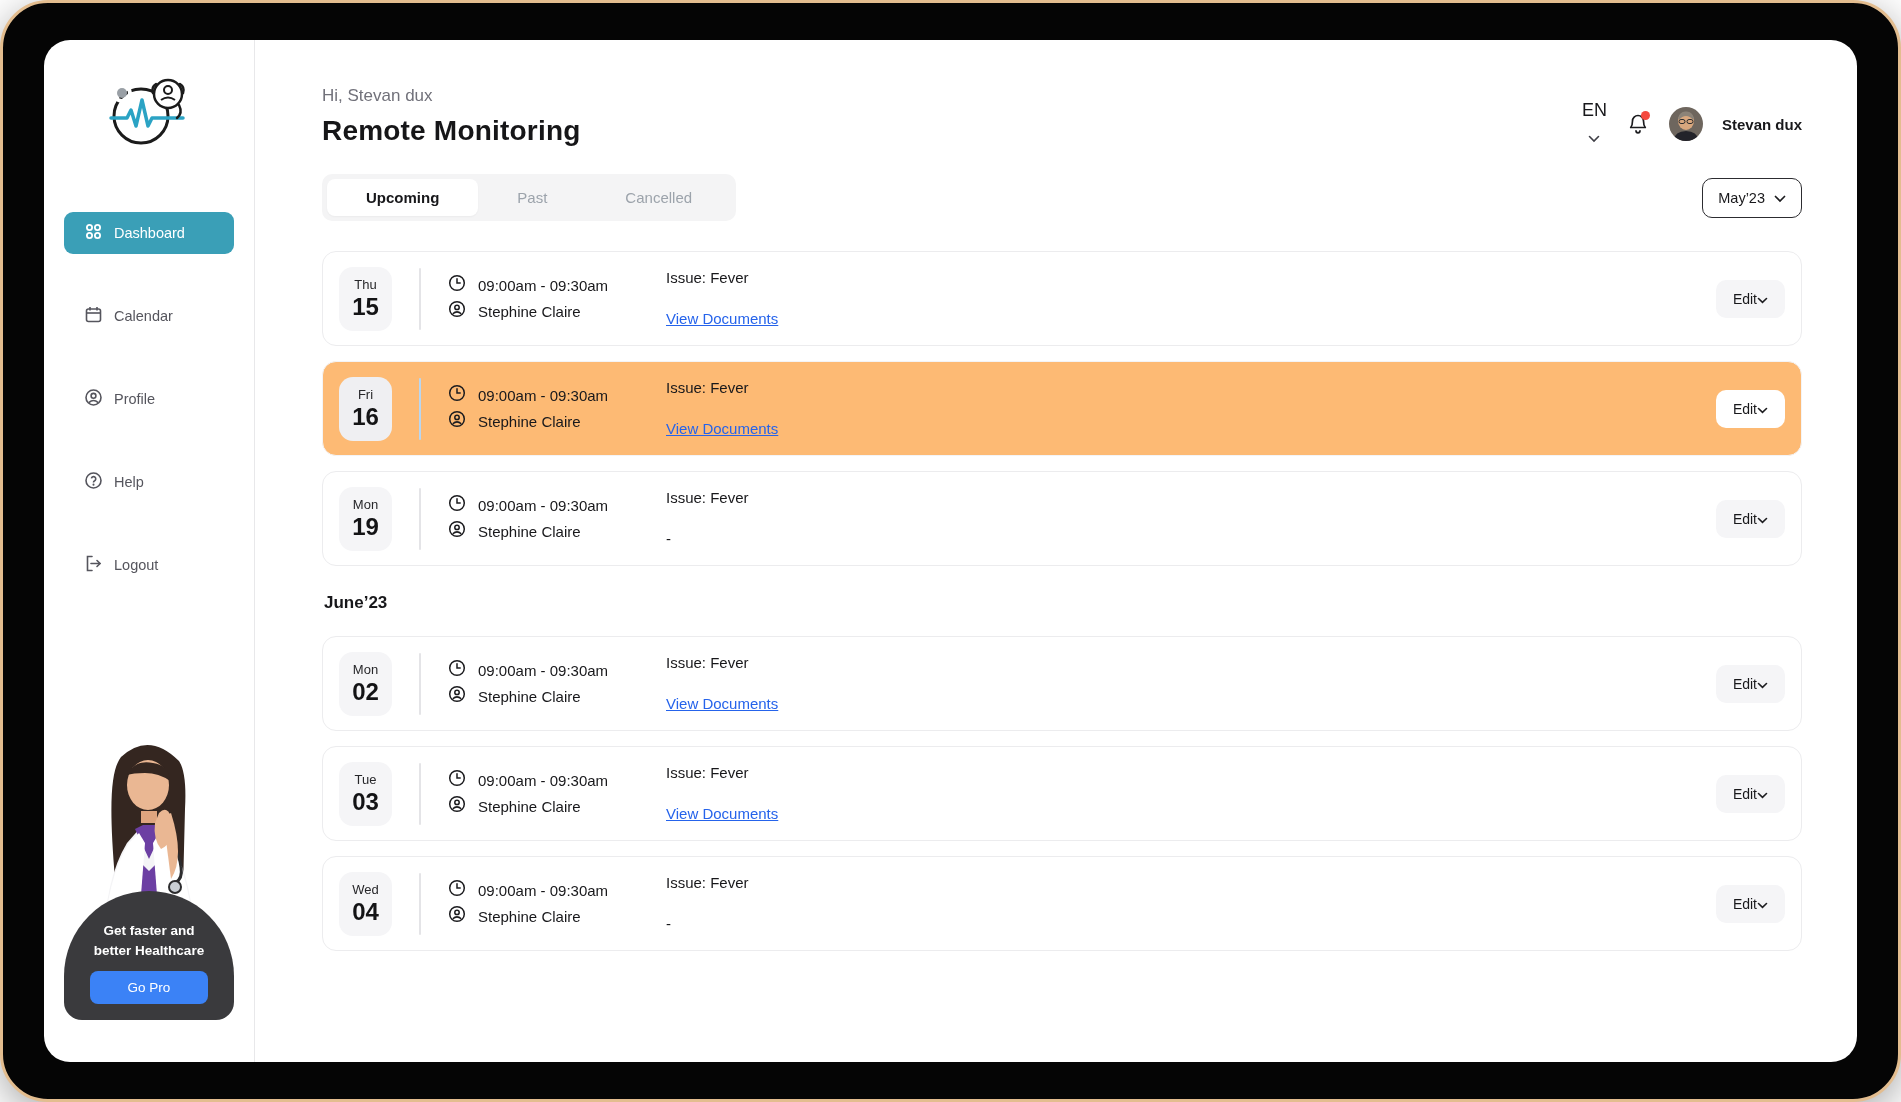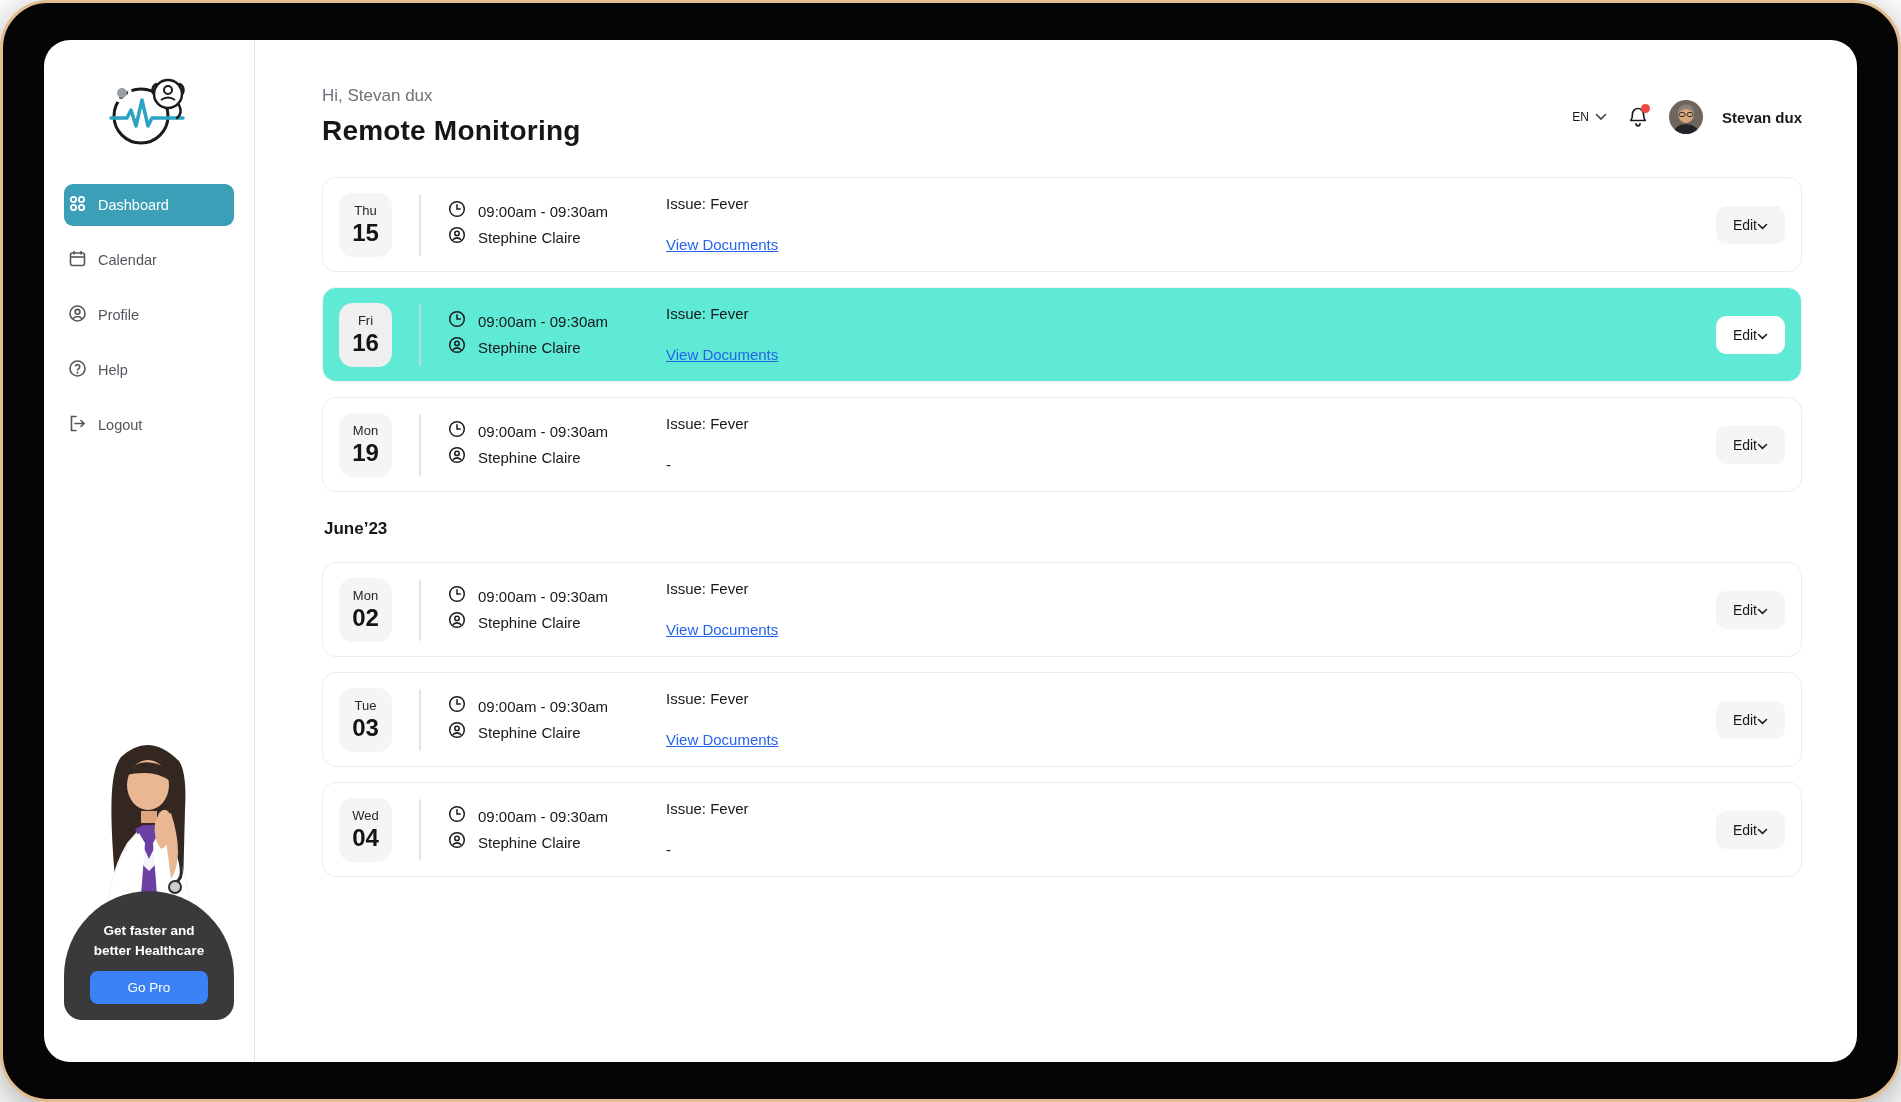--- a/index.html
+++ b/index.html
@@ -6,55 +6,55 @@
   html,body { width:1901px; height:1102px; font-family:"Liberation Sans","DejaVu Sans",sans-serif; background:#ffffff; overflow:hidden; }
 
   
   .frame { position:absolute; inset:0; background:#050505; border:3px solid #e3bd8f; border-radius:48px; box-shadow:0 10px 40px rgba(0,0,0,.35); }
   .screen { position:absolute; left:41px; top:37px; right:41px; bottom:37px; background:#ffffff; border-radius:26px; overflow:hidden; display:flex; }
 
   
   .sidebar { width:211px; border-right:1px solid #e8e8ea; display:flex; flex-direction:column; align-items:center; padding:34px 0 0; flex-shrink:0; }
   .logo { width:96px; height:76px; margin-bottom:34px; }
   .nav { display:flex; flex-direction:column; gap:13px; width:170px; }
-  .nav-item { display:flex; align-items:center; gap:11px; height:42px; padding:0 4px; border-radius:9px; font-size:14.5px; color:#55555d; cursor:pointer; }
+  .nav-item { display:flex; align-items:center; gap:11px; height:42px; padding:0 20px; border-radius:9px; font-size:14.5px; color:#55555d; cursor:pointer;margin-top:28px; }
   .nav-item svg { flex-shrink:0; }
   .nav-item.active { background:#3a9fb7; color:#ffffff; }
   .nav-item.active svg * { stroke:#ffffff; }
 
   
   .promo { margin-top:auto; margin-bottom:42px; position:relative; width:170px; padding-top:152px; }
   .doctor { position:absolute; top:0; left:50%; transform:translateX(-50%); width:148px; height:208px; z-index:0; }
   .promo-card { position:relative; z-index:1; background:#3a3a3d; border-radius:85px 85px 18px 18px; padding:30px 14px 16px; text-align:center; }
   .promo-text { color:#ffffff; font-size:13.5px; font-weight:bold; line-height:20px; width:112px; margin:0 auto; }
   .gopro-btn { margin-top:10px; width:118px; padding:9px 0; border:none; border-radius:8px; background:#3b82f6; color:#ffffff; font-size:13.5px; font-family:inherit; cursor:pointer; }
 
   
   .main { flex:1; padding:46px 55px 0 67px; position:relative; overflow:hidden; }
   .topbar { display:flex; justify-content:space-between; align-items:flex-start; }
   .greeting { font-size:17px; color:#71717a; margin-bottom:9px; }
   .page-title { font-size:28px; font-weight:bold; color:#161618; letter-spacing:.2px; }
   .user-cluster { display:flex; align-items:center; gap:19px; margin-top:14px; }
-  .lang { display:flex; align-items:center; gap:6px; font-size:12px; color:#18181b; cursor:pointer; }
+  .lang { display:flex; align-items:center; gap:6px; font-size:18px; color:#18181b; cursor:pointer;flex-direction:column; }
   .bell-wrap { position:relative; cursor:pointer; width:24px; height:24px; }
   .bell-dot { position:absolute; top:-1px; right:0; width:9px; height:9px; border-radius:50%; background:#f4493f; }
   .avatar { width:34px; height:34px; border-radius:50%; overflow:hidden; cursor:pointer; flex-shrink:0; }
   .user-name { font-size:15px; font-weight:bold; color:#18181b; }
 
   .filter-row { display:flex; justify-content:space-between; align-items:center; margin-top:26px; }
   .tabbar { display:inline-flex; align-items:center; background:#f4f4f5; border-radius:10px; padding:5px; }
   .tab { padding:10px 39px; font-size:15px; color:#9ca3ab; border:none; background:transparent; border-radius:8px; font-family:inherit; cursor:pointer; white-space:nowrap; }
   .tab.active { background:#ffffff; color:#18181b; font-weight:600; box-shadow:0 1px 2px rgba(0,0,0,.04); }
   .month-btn { display:flex; align-items:center; gap:9px; background:#ffffff; border:1.5px solid #2c2c30; border-radius:10px; padding:11px 15px; font-size:14.5px; font-weight:500; color:#18181b; font-family:inherit; cursor:pointer; }
 
   
   .appointments { margin-top:30px; }
   .section-title { font-size:17px; font-weight:bold; color:#18181b; margin:27px 2px 23px; }
   .card { display:flex; align-items:center; height:95px; padding:0 16px; background:#ffffff; border:1px solid #ececee; border-radius:14px; margin-bottom:15px; }
-  .card.hl { background:#5eead4; border-color:#f4f4f6; }
+  .card.hl { background:#fdba74; border-color:#f4f4f6; }
   .chip { width:53px; height:64px; border-radius:14px; background:#f5f5f7; display:flex; flex-direction:column; align-items:center; justify-content:center; gap:1px; flex-shrink:0;text-align:right; }
   .card.hl .chip { background:#efeff2; }
   .chip-day { font-size:13px; color:#27272a; }
   .chip-num { font-size:24px; font-weight:bold; color:#141416; }
   .vdiv { width:2px; height:62px; background:#e4e4e7; border-radius:2px; margin:0 27px; flex-shrink:0; }
   .card.hl .vdiv { background:#b9d6f0; }
   .info-col { display:flex; flex-direction:column; gap:3px; width:208px; flex-shrink:0; }
   .info-line { display:flex; align-items:center; gap:12px; font-size:15px; color:#18181b; line-height:20px; }
   .info-line svg { flex-shrink:0; }
   .issue-col { display:flex; flex-direction:column; gap:21px; margin-left:10px; }
@@ -205,20 +205,35 @@
               <path d="M9 11 Q11 4 17 4.5 Q23 4 25 11 L24 13 Q21 9 17 9 Q13 9 10 13Z" fill="#8c8378"></path>
               <rect x="10" y="12.5" width="6" height="4" rx="2" fill="none" stroke="#2c2c2e" stroke-width="1"></rect>
               <rect x="18" y="12.5" width="6" height="4" rx="2" fill="none" stroke="#2c2c2e" stroke-width="1"></rect>
               <path d="M4 34 Q6 24 17 24 Q28 24 30 34Z" fill="#23232a"></path>
             </svg>
           </div>
           <span class="user-name">Stevan dux</span>
         </div>
       </div>
 
+      <div class="filter-row">
+        <div class="tabbar">
+          <button class="tab active">Upcoming</button>
+          <button class="tab">Past</button>
+          <button class="tab">Cancelled</button>
+        </div>
+        <button class="month-btn">
+          <span>May’23</span>
+          <span>
+            <svg width="12" height="8" viewBox="0 0 12 8">
+                <polyline points="1.5,1.5 6,6 10.5,1.5" fill="none" stroke="#1c1c1f" stroke-width="1.7" stroke-linecap="round"></polyline>
+              </svg>
+          </span>
+        </button>
+      </div>
 
       <div class="appointments">
   <div class="card">
     <div class="chip">
       <span class="chip-day">Thu</span>
       <span class="chip-num">15</span>
     </div>
     <div class="vdiv"></div>
     <div class="info-col">
       <div class="info-line">

